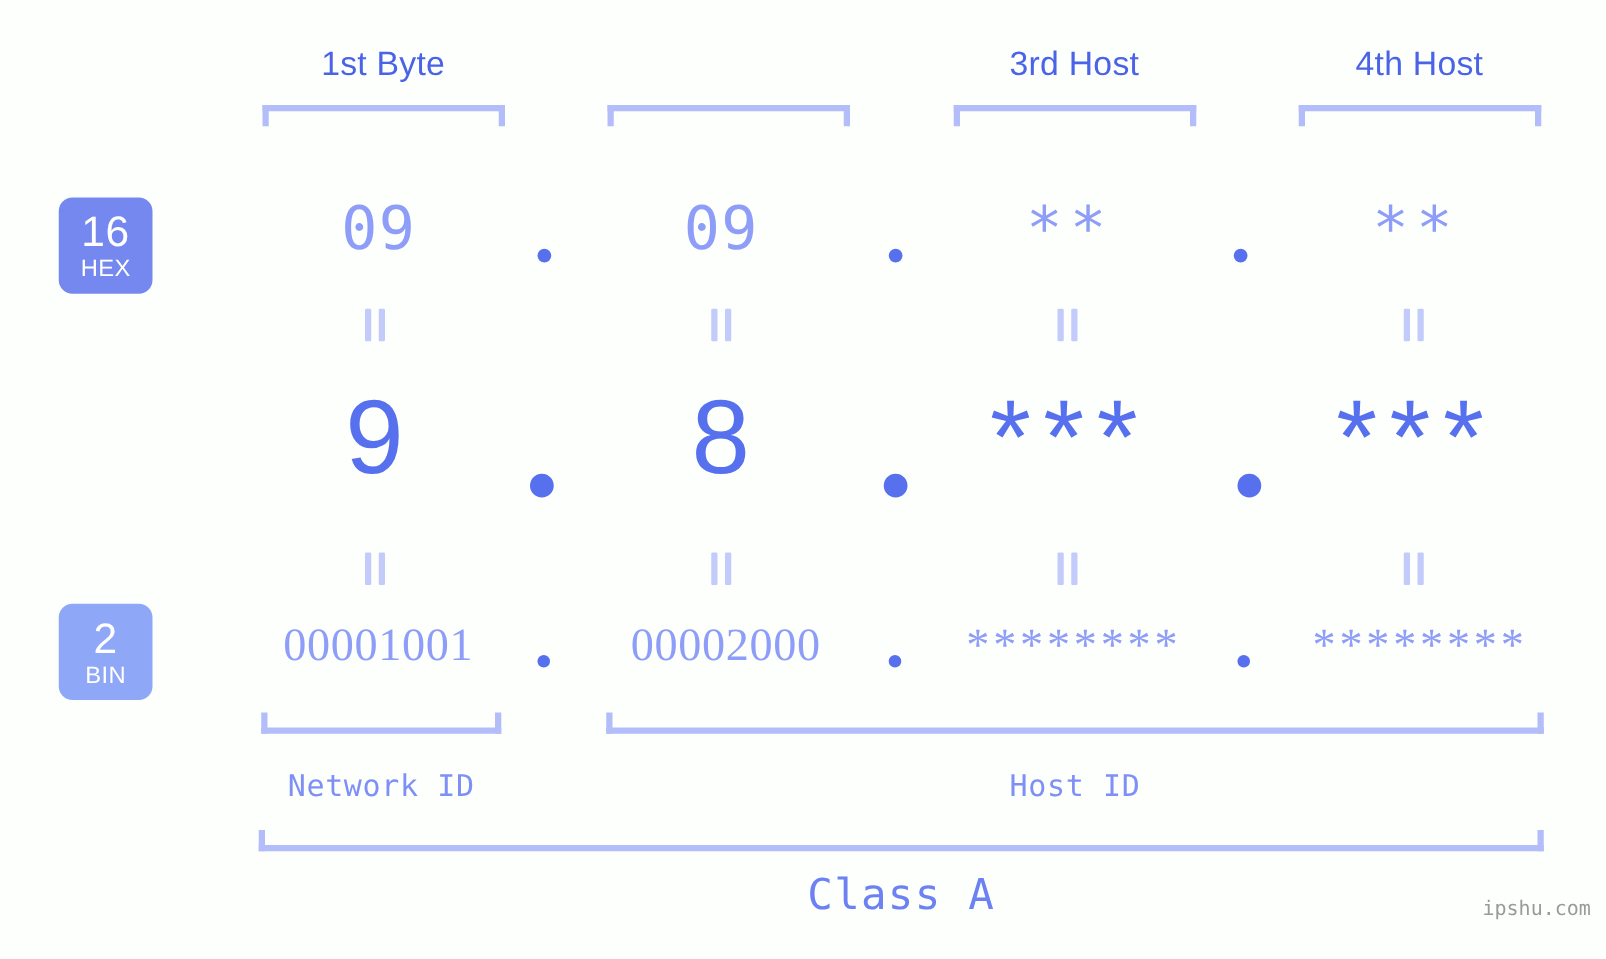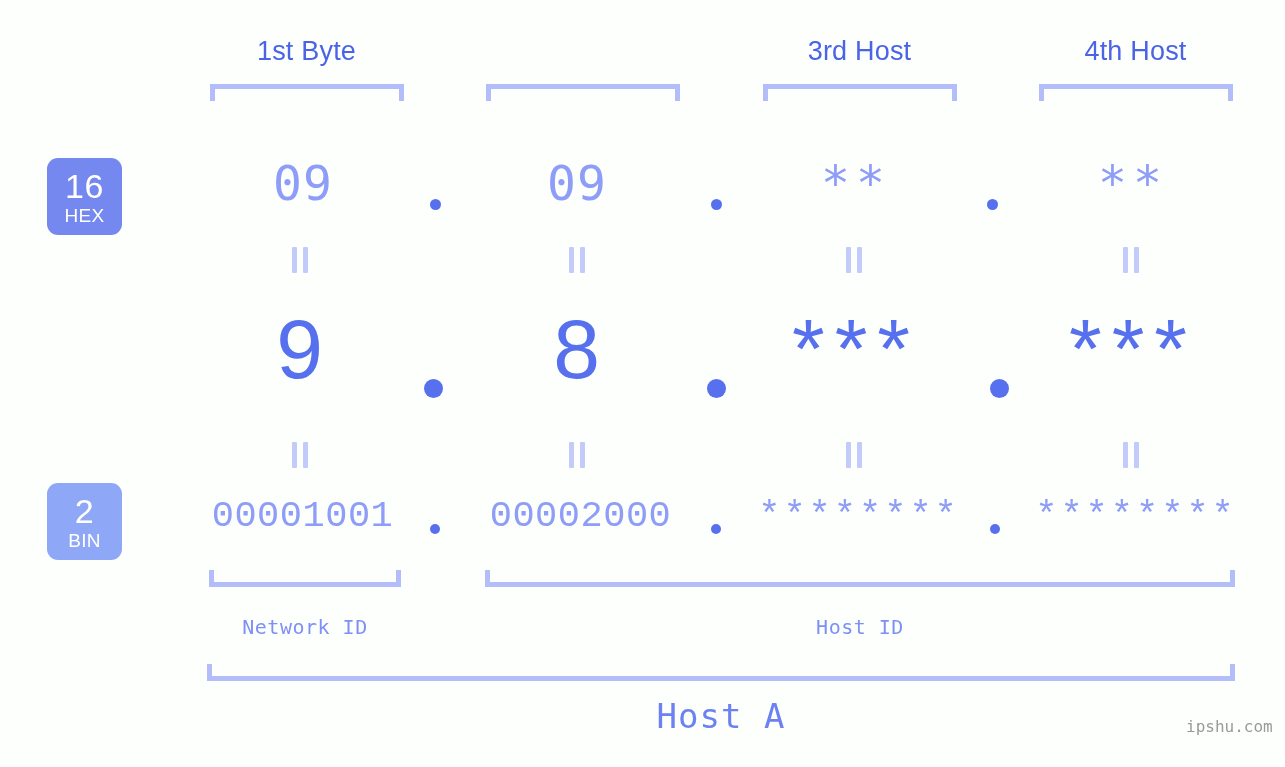--- a/index.html
+++ b/index.html
@@ -61,21 +61,21 @@
     color:#8e9df7;
     letter-spacing:1px;
   }
   .decrow .cell{
     font-family:"Liberation Sans", sans-serif;
     font-size:84px;
     color:#5670ee;
     letter-spacing:1px;
   }
   .binrow .cell{
-    font-family:Liberation Mono, monospace;
+    font-family:Liberation Serif, serif;
     font-size:37px;
     color:#8e9df7;
     letter-spacing:0.5px;
     text-align:center;
   }
   .hexrow .cell.stars{color:#8e9df7;letter-spacing:6px;}
   .decrow .cell.stars{color:#5670ee;letter-spacing:10px;}
   .binrow .cell.stars{color:#8e9df7;letter-spacing:3px;}
 
   
@@ -97,21 +97,21 @@
     position:absolute;top:0;width:5px;height:26px;
     background:#c3cbfb;border-radius:1px;display:block;
   }
   .eq span.a{left:1px;}
   .eq span.b{left:12px;}
 
   
   .sec-label{
     position:absolute;
     font-family:"DejaVu Sans Mono", monospace;
-    font-size:20px;
+    font-size:24px;
     color:#7e90f6;
     text-align:center;
     white-space:nowrap;
     letter-spacing:0.5px;
   }
   .class-label{
     position:absolute;
     font-family:"DejaVu Sans Mono", monospace;
     font-size:34px;
     color:#6d82f2;
@@ -225,17 +225,17 @@
     <div class="cell stars" style="left:1031px;top:498px;width:210px;">********</div>
   </div>
 
   <div class="brk up" style="left:209px;top:570px;width:192px;"></div>
   <div class="brk up" style="left:485px;top:570px;width:750px;"></div>
 
   <div class="sec-label" style="left:209px;top:615px;width:192px;">Network ID</div>
   <div class="sec-label" style="left:485px;top:615px;width:750px;">Host ID</div>
 
   <div class="brk up" style="left:207px;top:664px;width:1028px;"></div>
-  <div class="class-label" style="left:207px;top:696px;width:1028px;">Host A</div>
+  <div class="class-label" style="left:207px;top:696px;width:1028px;">Class A</div>
 
   <div class="watermark" style="left:1186px;top:717px;">ipshu.com</div>
 
 </div>
 
 </body></html>

